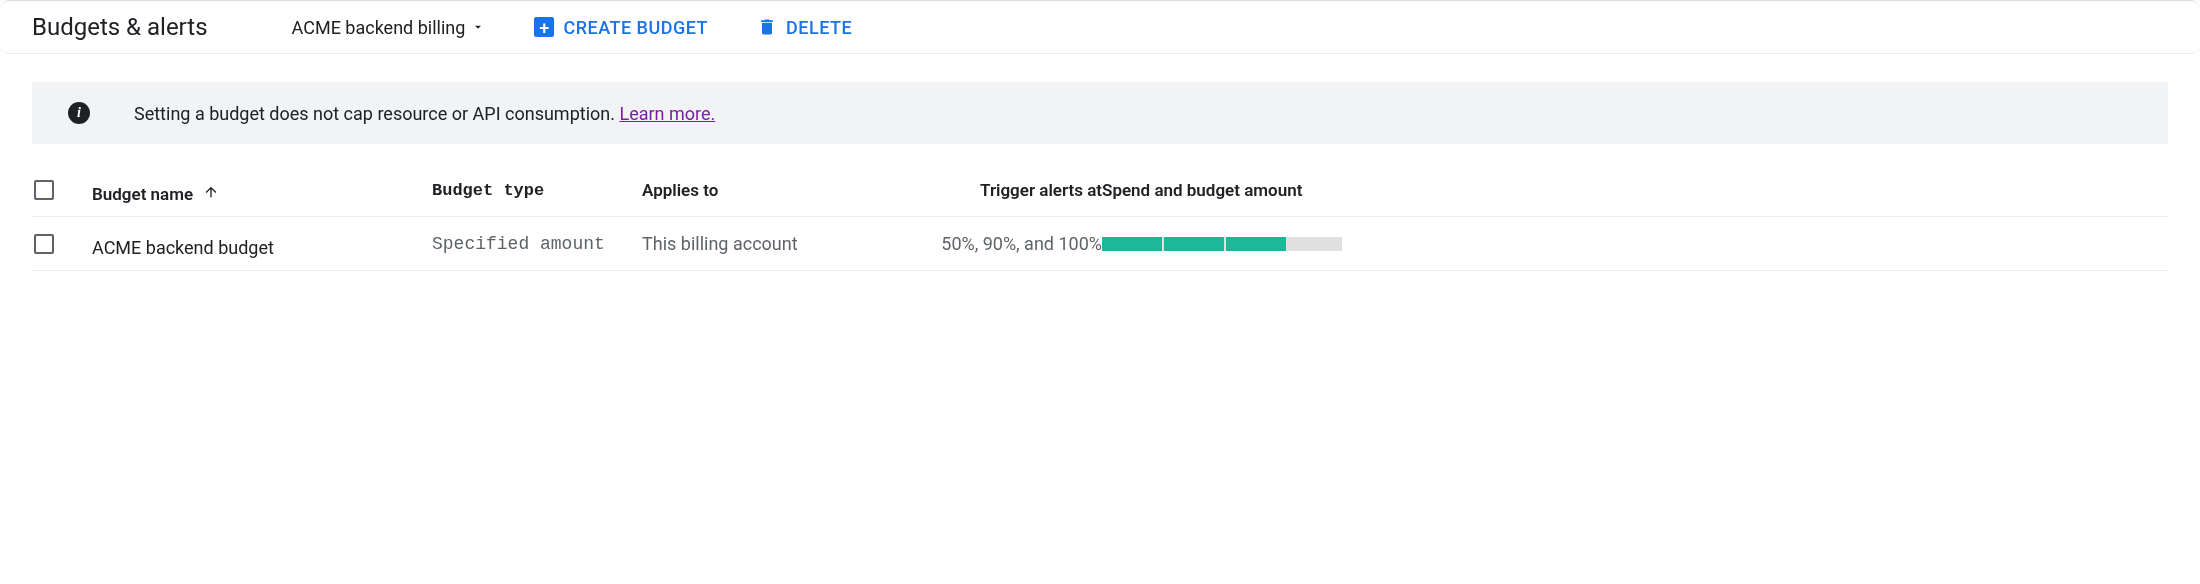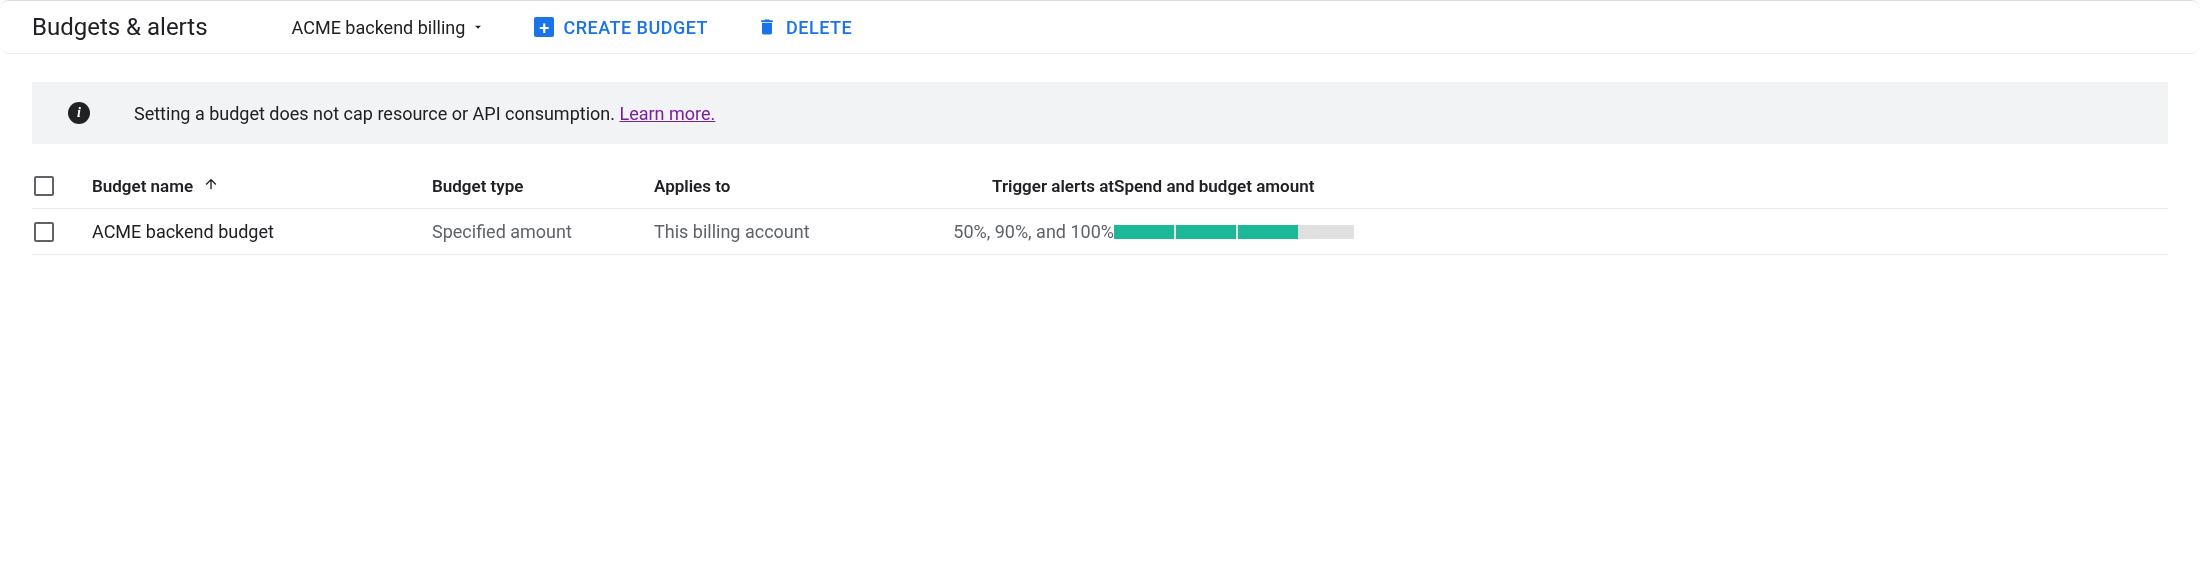--- a/index.html
+++ b/index.html
@@ -112,23 +112,23 @@
     .table-header {
       font-weight: 600;
       font-size: 17px;
       color: #202124;
     }
     .table-row {
       font-size: 18px;
       color: #5f6368;
     }
     .col-check { width: 60px; padding-left: 2px; }
-    .col-name { width: 340px; }
-    .col-type { width: 210px; }
-    .col-applies { width: 250px; margin-left: 12px; }
+    .col-name { width: 340px; margin-top: 8px; }
+    .col-type { width: 210px; font-family: Liberation Mono, monospace; }
+    .col-applies { width: 250px; }
     .col-trigger { width: 210px; text-align: right; }
     .col-spend { flex: 1; display: flex; align-items: center; gap: 36px; }
     .table-row .col-name { color: #202124; font-size: 18px; }
     .checkbox {
       width: 20px;
       height: 20px;
       border: 2.5px solid #5f6368;
       border-radius: 2px;
       cursor: pointer;
     }

